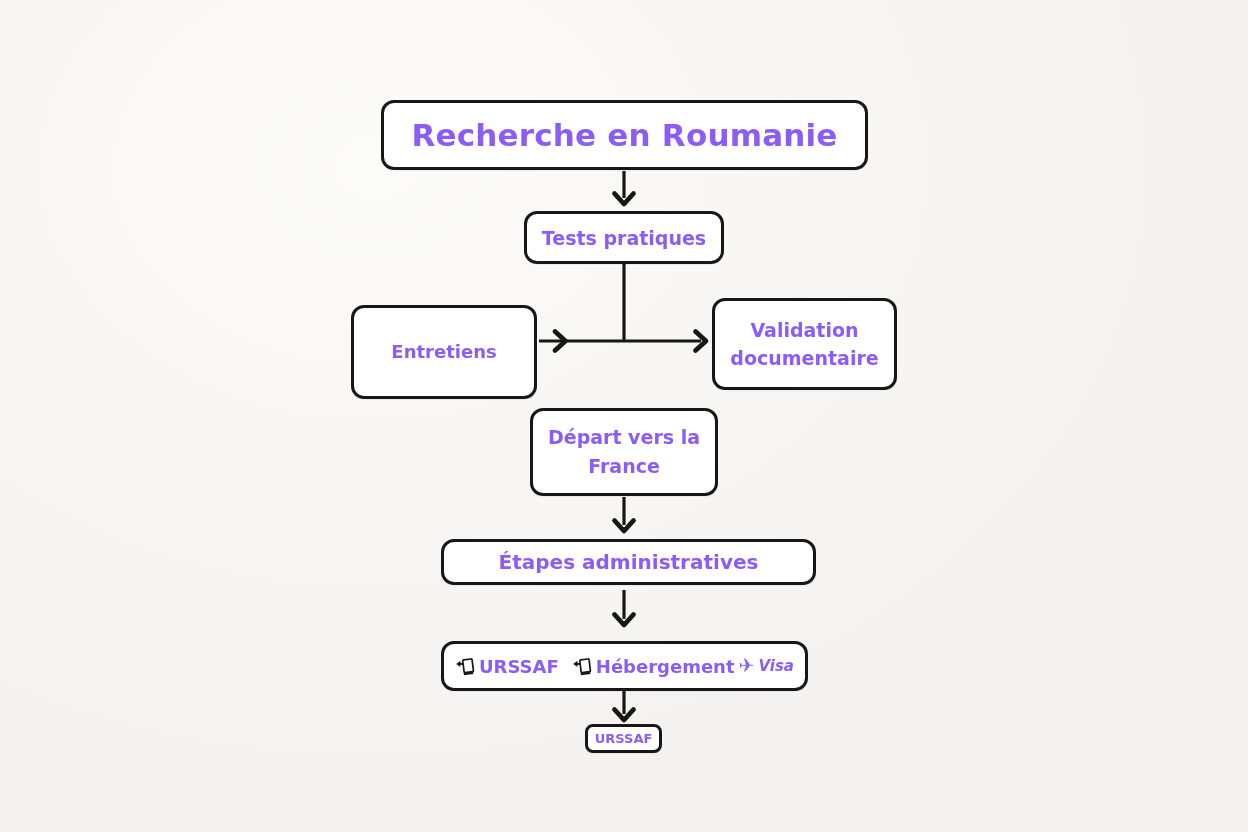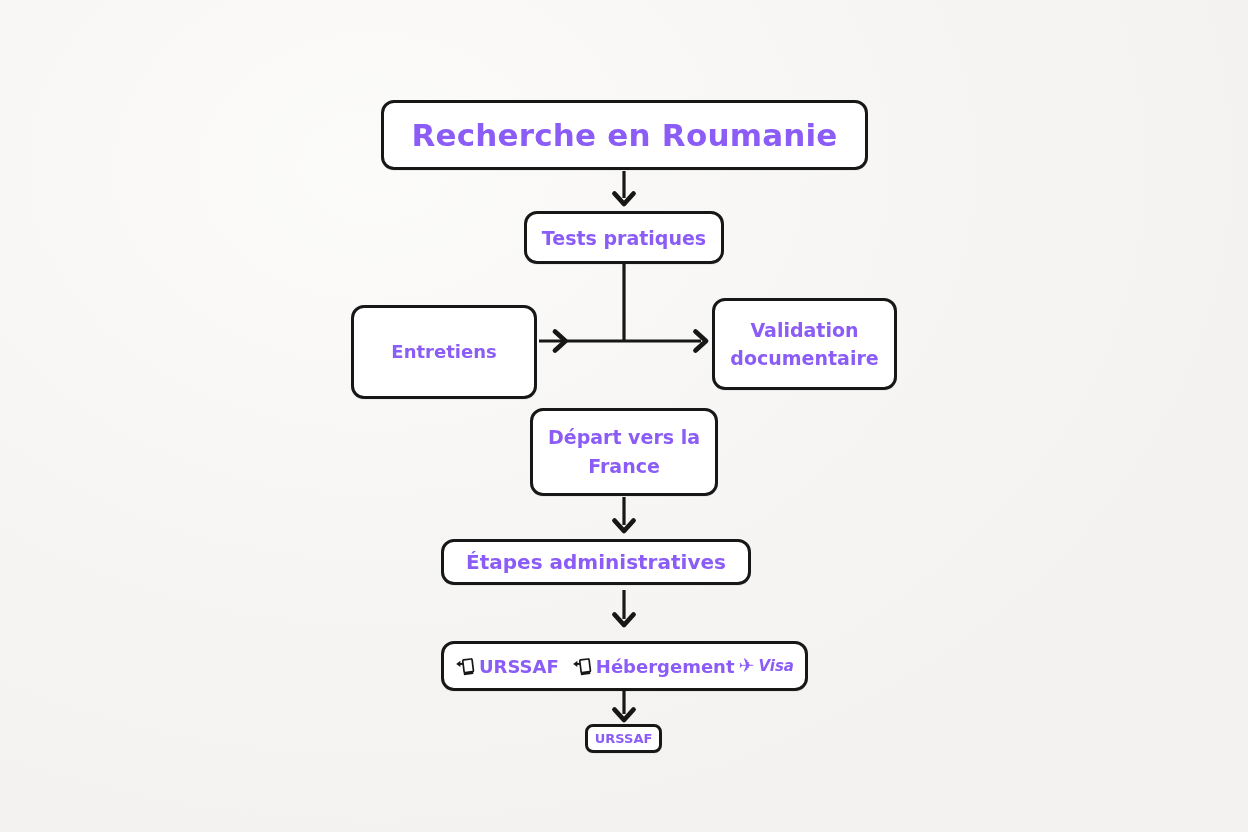--- a/index.html
+++ b/index.html
@@ -34,21 +34,21 @@
     color: #8b5cf6;
     font-weight: bold;
     box-shadow: 0 1px 0 rgba(0,0,0,0.05);
   }
   .node .stack { display: flex; flex-direction: column; }
   .n-title      { left: 381px; top: 100px; width: 487px; height: 70px; font-size: 31px; letter-spacing: 0.2px; }
   .n-tests      { left: 524px; top: 211px; width: 200px; height: 53px; font-size: 19px; }
   .n-entretiens { left: 351px; top: 297px; width: 186px; height: 94px; font-size: 18px; line-height: 1.45; margin-top: 8px; }
   .n-validation { left: 712px; top: 298px; width: 185px; height: 92px; font-size: 19px; line-height: 1.5; }
   .n-depart     { left: 530px; top: 408px; width: 188px; height: 88px; font-size: 19px; line-height: 1.55; }
-  .n-etapes     { left: 441px; top: 539px; width: 310px; height: 46px; font-size: 20px; }
+  .n-etapes     { left: 441px; top: 539px; width: 375px; height: 46px; font-size: 20px; }
   .n-items      { left: 441px; top: 641px; width: 367px; height: 50px; font-size: 18px; }
   .n-urssaf-final { left: 585px; top: 724px; width: 77px; height: 29px; font-size: 13px; border-radius: 8px; border-width: 3px; }
   .items-row {
     display: flex;
     align-items: center;
     gap: 4px;
     white-space: nowrap;
   }
   .items-row .sep { width: 5px; }
   .icon { display: inline-flex; align-items: center; justify-content: center; }

